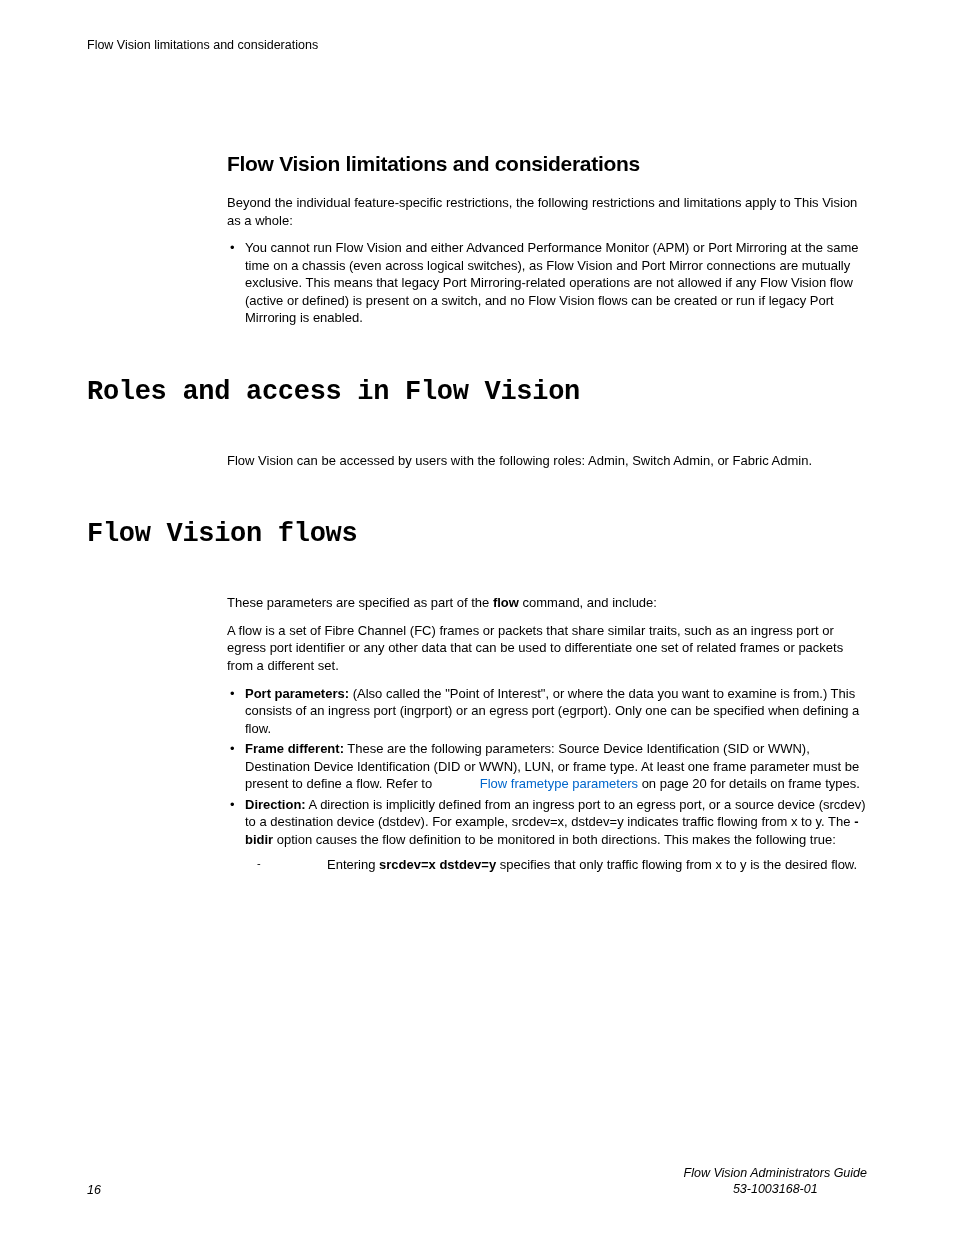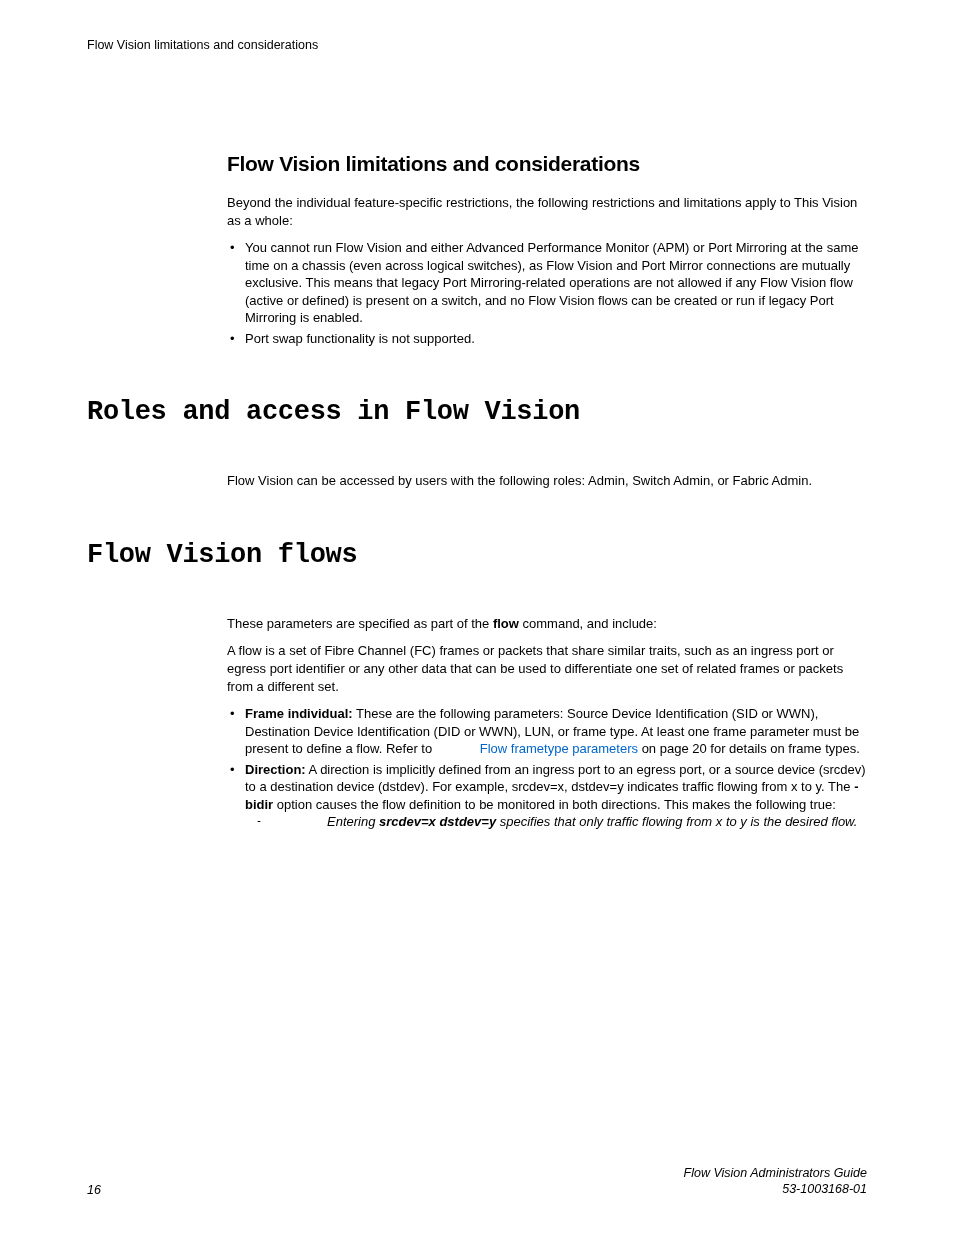--- a/index.html
+++ b/index.html
@@ -52,21 +52,21 @@
       margin-bottom: 3px;
     }
     ul.bullets > li::before {
       content: "•";
       position: absolute;
       left: 3px;
       top: 0;
     }
     ul.dashes {
       list-style: none;
-      font-style: italic;
+      margin-top: 8px;
     }
     ul.dashes > li {
       font-size: 13px;
       line-height: 1.35;
       padding-left: 82px;
       position: relative;
       margin-bottom: 6px;
     }
     ul.dashes > li::before {
       content: "-";
@@ -83,55 +83,57 @@
       right: 87px;
       display: flex;
       justify-content: space-between;
       align-items: flex-end;
     }
     .page-num {
       font-style: italic;
       font-size: 12.5px;
     }
     .doc-info {
-      text-align: right;
+      text-align: center;
       font-style: italic;
       font-size: 12.5px;
       line-height: 1.3;
     }
     .bold { font-weight: bold; }
   </style>
 </head>
 <body>
 
 <div class="running-header">Flow Vision limitations and considerations</div>
 
 <div class="content-indent">
   <h2 class="section-h2">Flow Vision limitations and considerations</h2>
   <p class="body">Beyond the individual feature-specific restrictions, the following restrictions and limitations apply to This Vision as a whole:</p>
   <ul class="bullets">
     <li>You cannot run Flow Vision and either Advanced Performance Monitor (APM) or Port Mirroring at the same time on a chassis (even across logical switches), as Flow Vision and Port Mirror connections are mutually exclusive. This means that legacy Port Mirroring-related operations are not allowed if any Flow Vision flow (active or defined) is present on a switch, and no Flow Vision flows can be created or run if legacy Port Mirroring is enabled.</li>
-    <li>Port swap functionality is not supported.</li>
   </ul>
 </div>
 
 <h1 class="section-h1">Roles and access in Flow Vision</h1>
 <div class="content-indent">
   <p class="body">Flow Vision can be accessed by users with the following roles: Admin, Switch Admin, or Fabric Admin.</p>
 </div>
 
 <h1 class="section-h1">Flow Vision flows</h1>
 <div class="content-indent">
   <p class="body">
     <span>These parameters are specified as part of the </span><span class="bold">flow</span><span> command, and include:</span>
   </p>
   <p class="body">A flow is a set of Fibre Channel (FC) frames or packets that share similar traits, such as an ingress port or egress port identifier or any other data that can be used to differentiate one set of related frames or packets from a different set.</p>
   <ul class="bullets">
     <li>
-      <span class="bold">Frame individual:</span><span> These are the following parameters: Source Device Identification (SID or WWN), Destination Device Identification (DID or WWN), LUN, or frame type. At least one frame parameter must be present to define a flow. Refer to </span><span class="link">Flow frametype parameters</span><span> on page 20 for details on frame types.</span>
+      <span class="bold">Port parameters:</span><span> (Also called the "Point of Interest", or where the data you want to examine is from.) This consists of an ingress port (ingrport) or an egress port (egrport). Only one can be specified when defining a flow.</span>
+    </li>
+    <li>
+      <span class="bold">Frame different:</span><span> These are the following parameters: Source Device Identification (SID or WWN), Destination Device Identification (DID or WWN), LUN, or frame type. At least one frame parameter must be present to define a flow. Refer to </span><span class="link">Flow frametype parameters</span><span> on page 20 for details on frame types.</span>
     </li>
     <li>
       <span class="bold">Direction:</span><span> A direction is implicitly defined from an ingress port to an egress port, or a source device (srcdev) to a destination device (dstdev). For example, srcdev=x, dstdev=y indicates traffic flowing from x to y. The </span><span class="bold">-bidir</span><span> option causes the flow definition to be monitored in both directions. This makes the following true:</span>
       <ul class="dashes">
         <li>
           <span>Entering </span><span class="bold">srcdev=x dstdev=y</span><span> specifies that only traffic flowing from x to y is the desired flow.</span>
         </li>
       </ul>
     </li>
   </ul>

